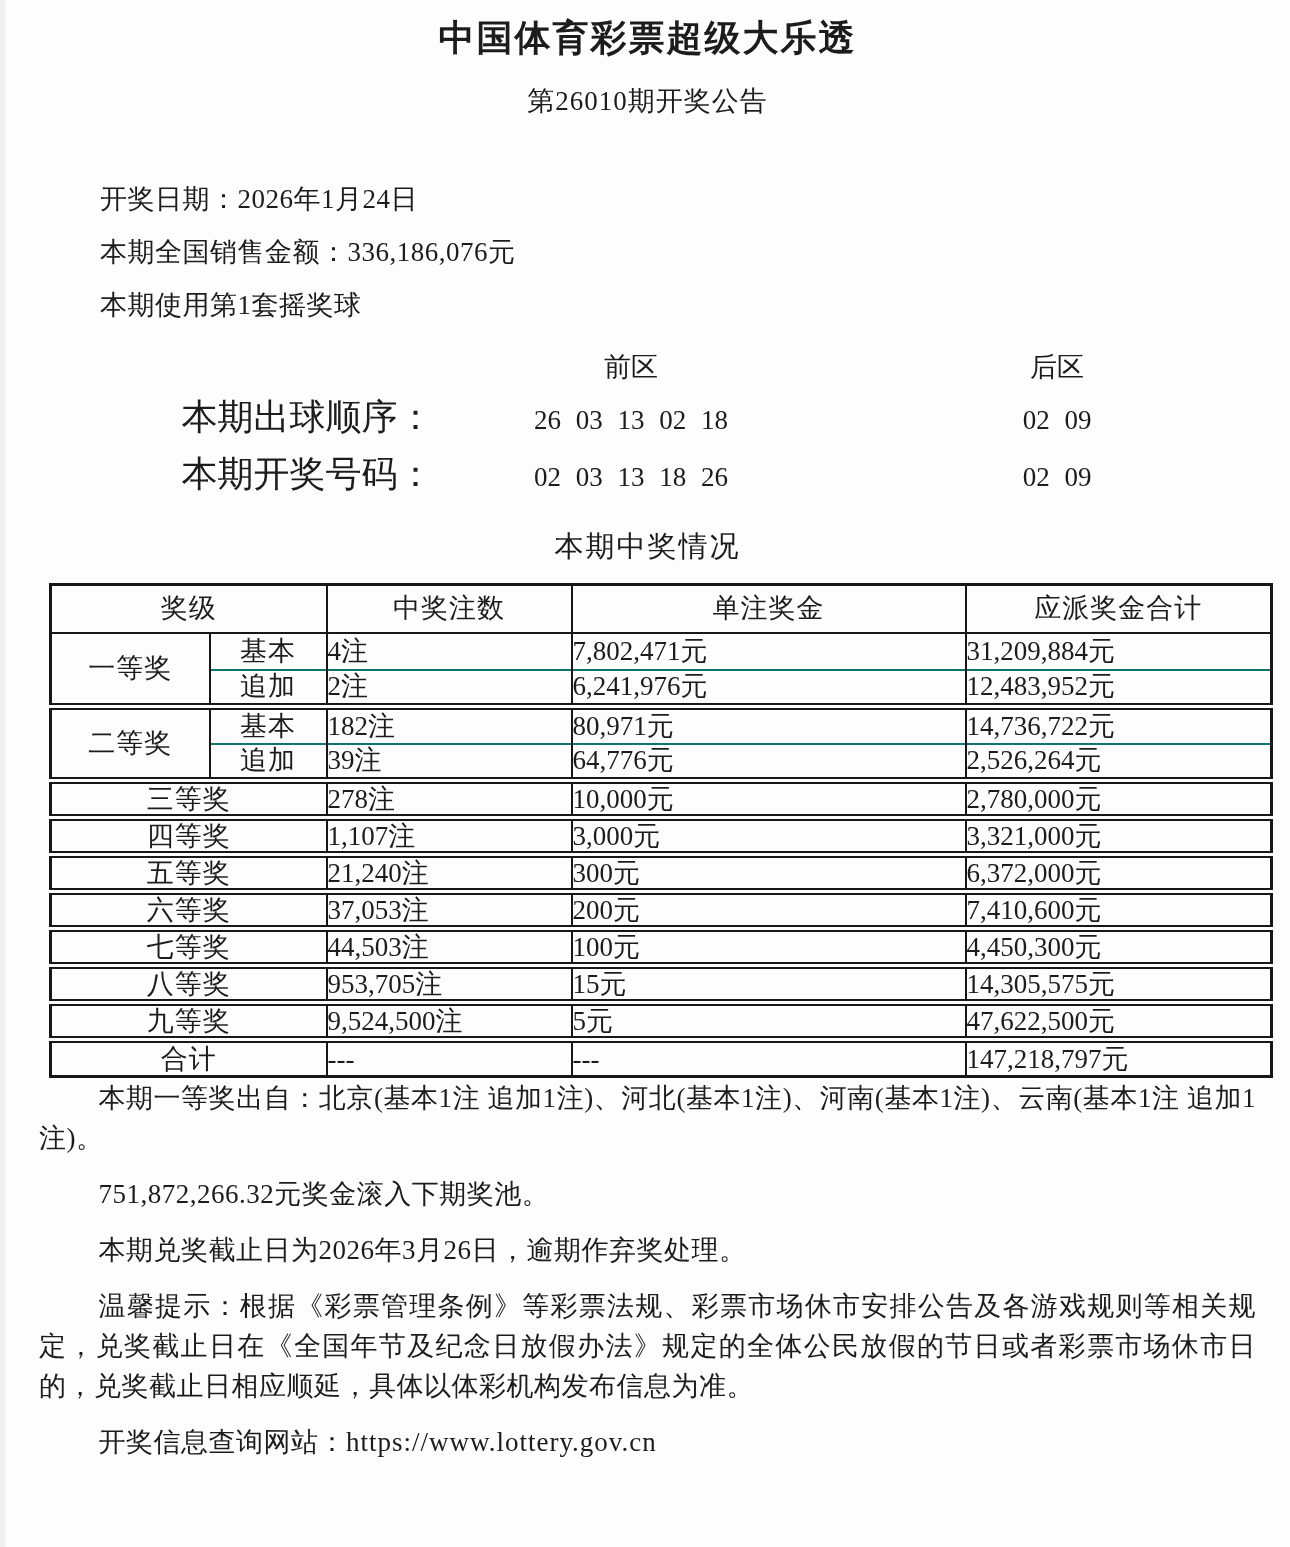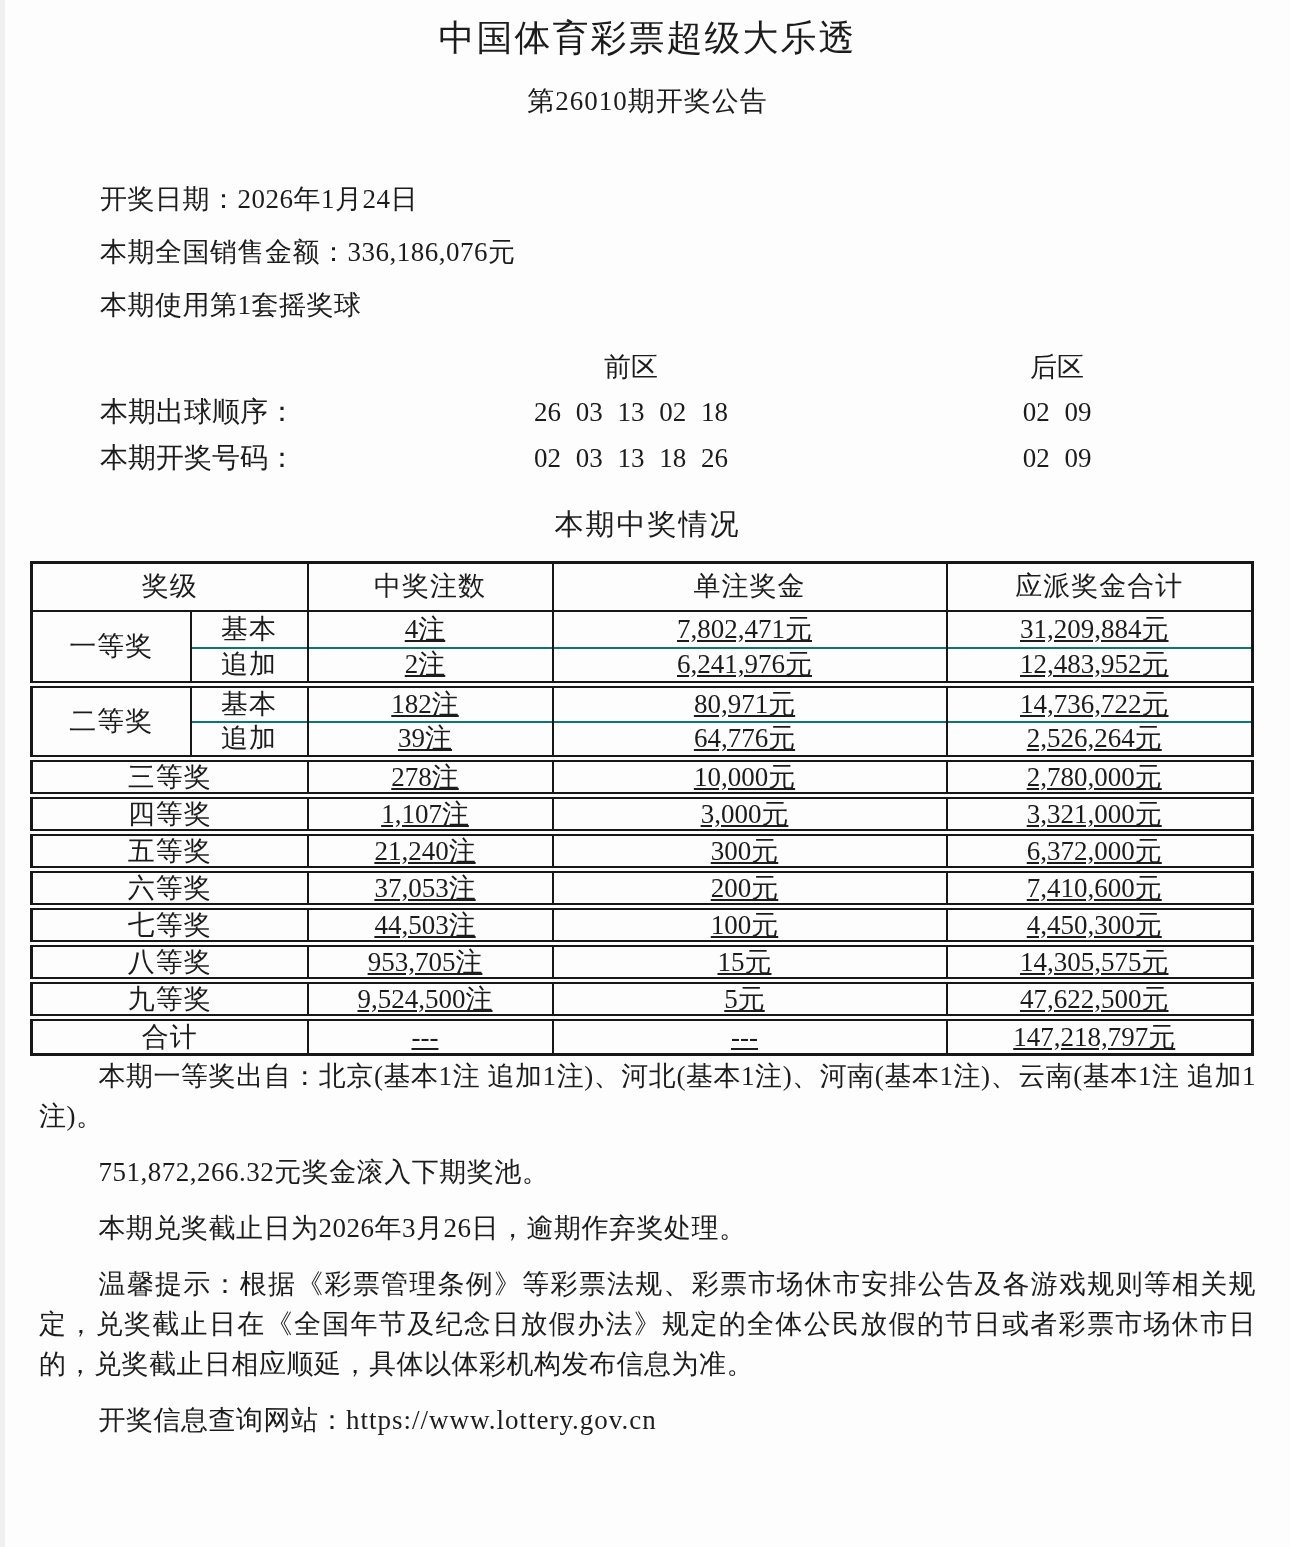--- a/index.html
+++ b/index.html
@@ -10,69 +10,69 @@
     overflow: hidden;
     font-family: "Liberation Serif", "DejaVu Serif", serif;
     color: #1c1c1c;
     border-left: 5px solid #f0f0f0;
   }
   .page { width: 100%; height: 100%; padding-top: 14px; }
 
   .doc-title {
     text-align: center;
     font-size: 36px;
-    font-weight: normal;
+    font-weight: bold;
     letter-spacing: 2px;
   }
   .doc-subtitle {
     text-align: center;
     font-size: 27px;
     margin-top: 20px;
     letter-spacing: 1px;
   }
 
   .info-block { margin: 60px 18px 0 95px; }
   .info-line { font-size: 27px; line-height: 40px; margin-bottom: 13px; letter-spacing: 0.5px; }
 
   .zones { margin-top: 24px; }
   .zone-row { display: flex; align-items: baseline; padding-left: 95px; margin-top: 8px; }
-  .zone-row .z-label { width: 415px; font-size: 28px; }
+  .zone-row .z-label { width: 415px; font-size: 36px; text-align: center; }
   .zone-row .z-front { width: 232px; text-align: center; font-size: 27px; word-spacing: 8px; }
   .zone-row .z-gap { width: 255px; }
   .zone-row .z-back { width: 110px; text-align: center; font-size: 27px; word-spacing: 8px; }
 
   .table-title {
     text-align: center;
     font-size: 29px;
     font-weight: normal;
     margin-top: 28px;
     letter-spacing: 2px;
   }
 
   .prize-table {
     border-collapse: collapse;
     table-layout: fixed;
     width: 1221px;
-    margin: 16px 0 0 25px;
+    margin: 16px 0 0 44px;
     border: 3px solid #171717;
   }
   .prize-table th, .prize-table td {
     border-left: 2px solid #171717;
     border-right: 2px solid #171717;
     font-weight: normal;
     font-size: 27px;
     line-height: 1;
     height: 37px;
     padding: 0;
     vertical-align: middle;
     white-space: nowrap;
   }
   .prize-table thead th { height: 48px; border-bottom: 2px solid #171717; text-align: center; letter-spacing: 1px; }
   .prize-table td.level, .prize-table td.sub { text-align: center; letter-spacing: 1px; }
-  .prize-table td.num { text-align: center; padding-right: 10px; text-decoration: underline; }
+  .prize-table td.num { text-align: left; padding-right: 10px; }
   .prize-table tr.g-first > td { border-top: 2px solid #171717; }
   .prize-table tr.g-start > td { border-top: 7px double #171717; }
   .prize-table tr.g-inner > td { border-top: 2px solid #0f766e; }
 
   .notes { padding: 0 34px; }
   .notes p {
     font-size: 27px;
     line-height: 40px;
     text-indent: 2.2em;
     margin-bottom: 16px;

